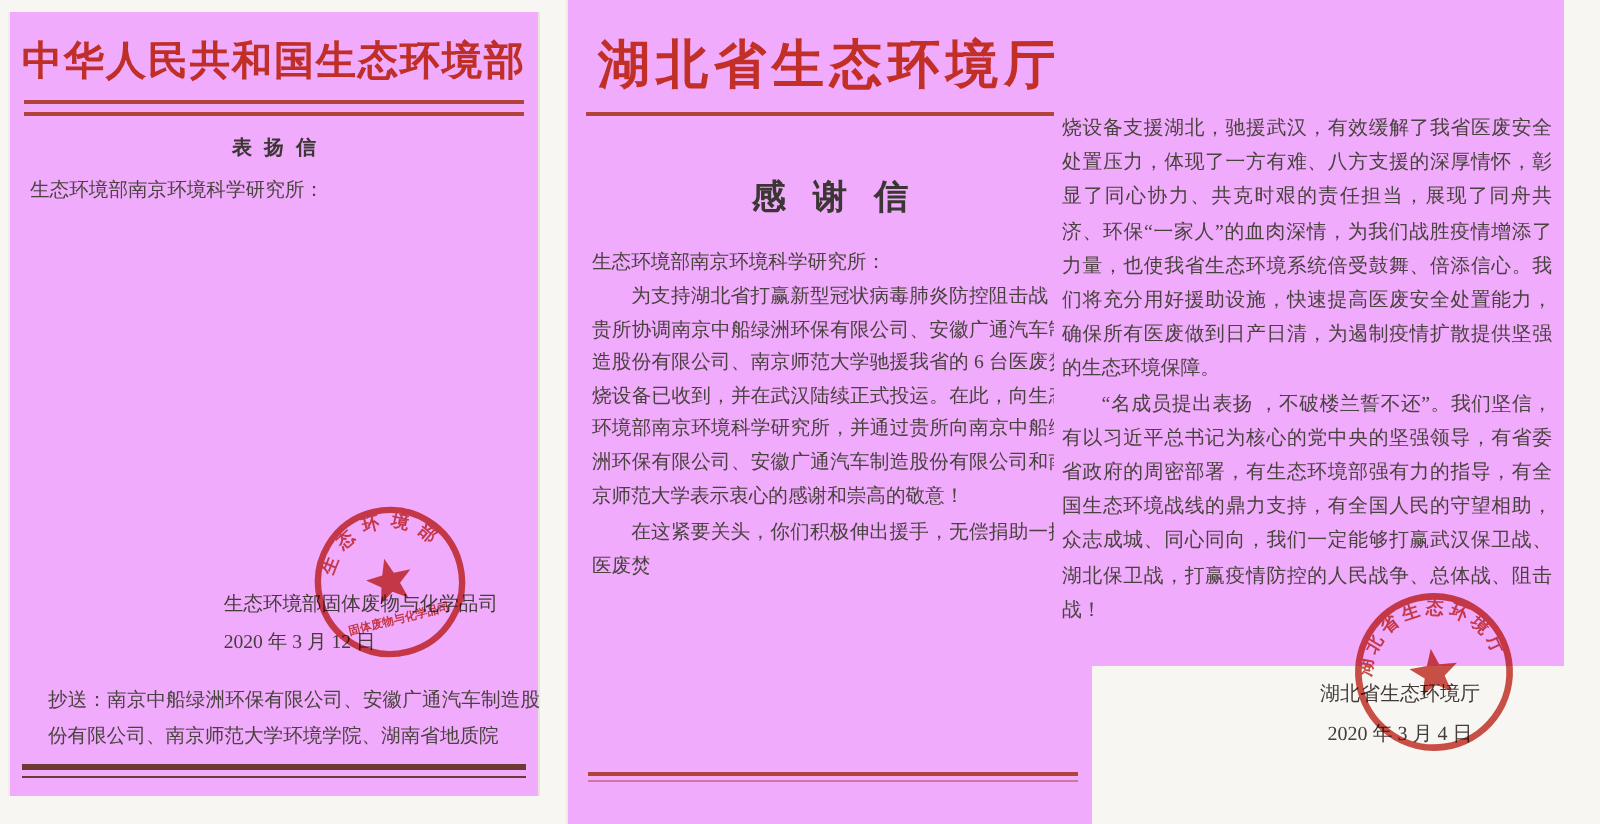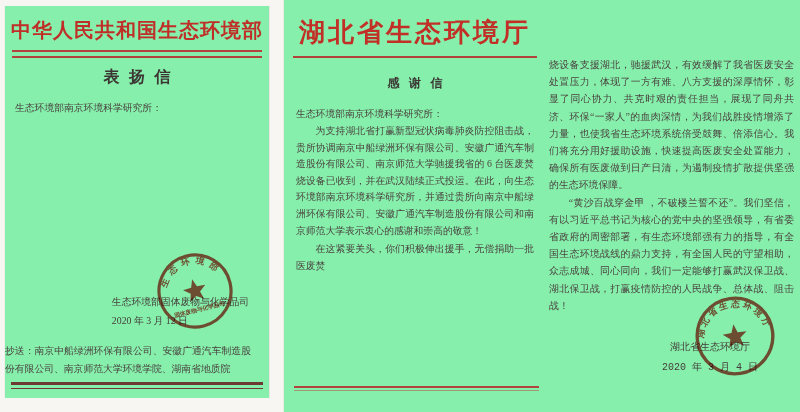--- a/index.html
+++ b/index.html
@@ -2,73 +2,73 @@
 <html><head>
 <meta charset="utf-8">
 <style>
   html,body{margin:0;padding:0;}
   body{
     width:800px;height:412px;position:relative;overflow:hidden;
     background:#f7f6f3;
     font-family:"Liberation Serif","DejaVu Serif",serif;
   }
   .canvas{position:absolute;inset:0;}
-  .page{position:absolute;background:#86efac;color:#4a423e;}
+  .page{position:absolute;background:#f0abfc;color:#4a423e;}
 
   
   .page-commend{left:4px;top:6px;width:264px;height:392px;border-right:1px solid #e8e5e0;border-left:1px solid #f0eeea;}
   .lh-commend{
     margin:11px 2px 0;text-align:center;white-space:nowrap;
     color:#bf2f28;font-weight:bold;font-size:20px;letter-spacing:1px;
   }
   .rule-double{margin:6px 7px 0;height:4px;border-top:2px solid #b2423c;border-bottom:2px solid #b2423c;}
   .doc-title{
     margin-top:9px;text-align:center;font-weight:bold;color:#3b3633;
-    font-size:16px;letter-spacing:.6em;text-indent:.6em;white-space:nowrap;
+    font-size:10px;letter-spacing:.6em;text-indent:.6em;white-space:nowrap;
   }
   .salutation{margin:7px 10px 0;font-size:9.8px;line-height:14px;}
   .para{
     margin:2px 10px 0;font-size:9.8px;line-height:16.4px;
     text-align:justify;text-indent:2em;
   }
   .sig-commend{
     position:absolute;right:20px;top:290px;text-align:left;
     font-size:9.8px;color:#443c38;white-space:nowrap;
   }
   .sig-commend .sig-date{margin-top:6px;}
   .cc-block{
-    position:absolute;left:0;top:336px;width:246px;
+    position:absolute;left:19px;top:336px;width:246px;
     font-size:9.8px;line-height:17.6px;text-align:justify;
   }
   .rule-bottom{position:absolute;left:6px;right:6px;top:376px;height:3px;
     border-top:3px solid #6d3a33;border-bottom:1px solid #6d3a33;}
 
   
   .page-thanks1{left:283px;top:0;width:262px;height:412px;border-left:1px solid #eceae5;}
   .lh-thanks{
     margin:15px 0 0;text-align:center;white-space:nowrap;
     color:#c22f27;font-weight:bold;font-size:26px;letter-spacing:3px;
   }
   .rule-single{margin:6px 9px 0;border-top:2.5px solid #b2423c;}
-  .title-thanks{margin-top:17px;font-size:12px;letter-spacing:.8em;text-indent:.8em;}
+  .title-thanks{margin-top:29px;font-size:17px;letter-spacing:.8em;text-indent:.8em;}
   .page-thanks1 .salutation{margin:15px 12px 0;}
   .page-thanks1 .para{margin:2px 12px 0;line-height:16.6px;}
   .rule-footer{position:absolute;left:10px;right:7px;top:386px;height:2px;
     border-top:2px solid #b2423c;border-bottom:1px solid rgba(178,66,60,.5);}
 
   
-  .page-thanks2{left:545px;top:0;width:255px;height:412px;}
+  .page-thanks2{left:527px;top:0;width:255px;height:333px;}
   .page-thanks2 .para{margin:0 6px 0 4px;line-height:17.2px;font-size:9.9px;}
   .para-continued{text-indent:0;}
   .page-thanks2 .para-first{padding-top:56px;}
   .sig-thanks{
     position:absolute;right:42px;top:340px;text-align:center;
     font-size:10px;color:#443c38;white-space:nowrap;
   }
-  .sig-thanks .sig-date{margin-top:6px;font-family:Liberation Mono, monospace;}
+  .sig-thanks .sig-date{margin-top:6px;}
 
   
   .seal{position:absolute;mix-blend-mode:multiply;opacity:.88;}
   .seal-commend{left:150px;top:245px;width:80px;height:80px;transform:rotate(-14deg);}
   .seal-thanks{left:148px;top:294px;width:84px;height:84px;transform:rotate(-8deg);}
   .seal text{fill:#c93a2e;font-family:"Liberation Serif","DejaVu Serif",serif;font-weight:bold;}
 </style>
 </head>
 <body>
 
@@ -104,21 +104,21 @@
     <div class="rule-single"></div>
     <h2 class="doc-title title-thanks">感谢信</h2>
     <p class="salutation">生态环境部南京环境科学研究所：</p>
     <p class="para">为支持湖北省打赢新型冠状病毒肺炎防控阻击战，贵所协调南京中船绿洲环保有限公司、安徽广通汽车制造股份有限公司、南京师范大学驰援我省的 6 台医废焚烧设备已收到，并在武汉陆续正式投运。在此，向生态环境部南京环境科学研究所，并通过贵所向南京中船绿洲环保有限公司、安徽广通汽车制造股份有限公司和南京师范大学表示衷心的感谢和崇高的敬意！</p>
     <p class="para">在这紧要关头，你们积极伸出援手，无偿捐助一批医废焚</p>
     <div class="rule-footer"></div>
   </section>
 
   <section class="page page-thanks2">
     <p class="para para-continued para-first">烧设备支援湖北，驰援武汉，有效缓解了我省医废安全处置压力，体现了一方有难、八方支援的深厚情怀，彰显了同心协力、共克时艰的责任担当，展现了同舟共济、环保“一家人”的血肉深情，为我们战胜疫情增添了力量，也使我省生态环境系统倍受鼓舞、倍添信心。我们将充分用好援助设施，快速提高医废安全处置能力，确保所有医废做到日产日清，为遏制疫情扩散提供坚强的生态环境保障。</p>
-    <p class="para">“黄沙百战穿金甲 ，不破楼兰誓不还”。我们坚信，有以习近平总书记为核心的党中央的坚强领导，有省委省政府的周密部署，有生态环境部强有力的指导，有全国生态环境战线的鼎力支持，有全国人民的守望相助，众志成城、同心同向，我们一定能够打赢武汉保卫战、湖北保卫战，打赢疫情防控的人民战争、总体战、阻击战！</p>
+    <p class="para">“名成员提出表扬 ，不破楼兰誓不还”。我们坚信，有以习近平总书记为核心的党中央的坚强领导，有省委省政府的周密部署，有生态环境部强有力的指导，有全国生态环境战线的鼎力支持，有全国人民的守望相助，众志成城、同心同向，我们一定能够打赢武汉保卫战、湖北保卫战，打赢疫情防控的人民战争、总体战、阻击战！</p>
 
     <div class="sig-thanks">
       <div class="sig-org">湖北省生态环境厅</div>
       <div class="sig-date">2020 年 3 月 4 日</div>
     </div>
 
     <svg class="seal seal-thanks" viewBox="0 0 100 100">
       <circle cx="50" cy="50" r="45" fill="none" stroke="#c93a2e" stroke-width="4"></circle>
       <path id="arc-thanks" d="M 13,62 A 38,38 0 1 1 87,62" fill="none"></path>
       <text font-size="10.5" letter-spacing="3">

